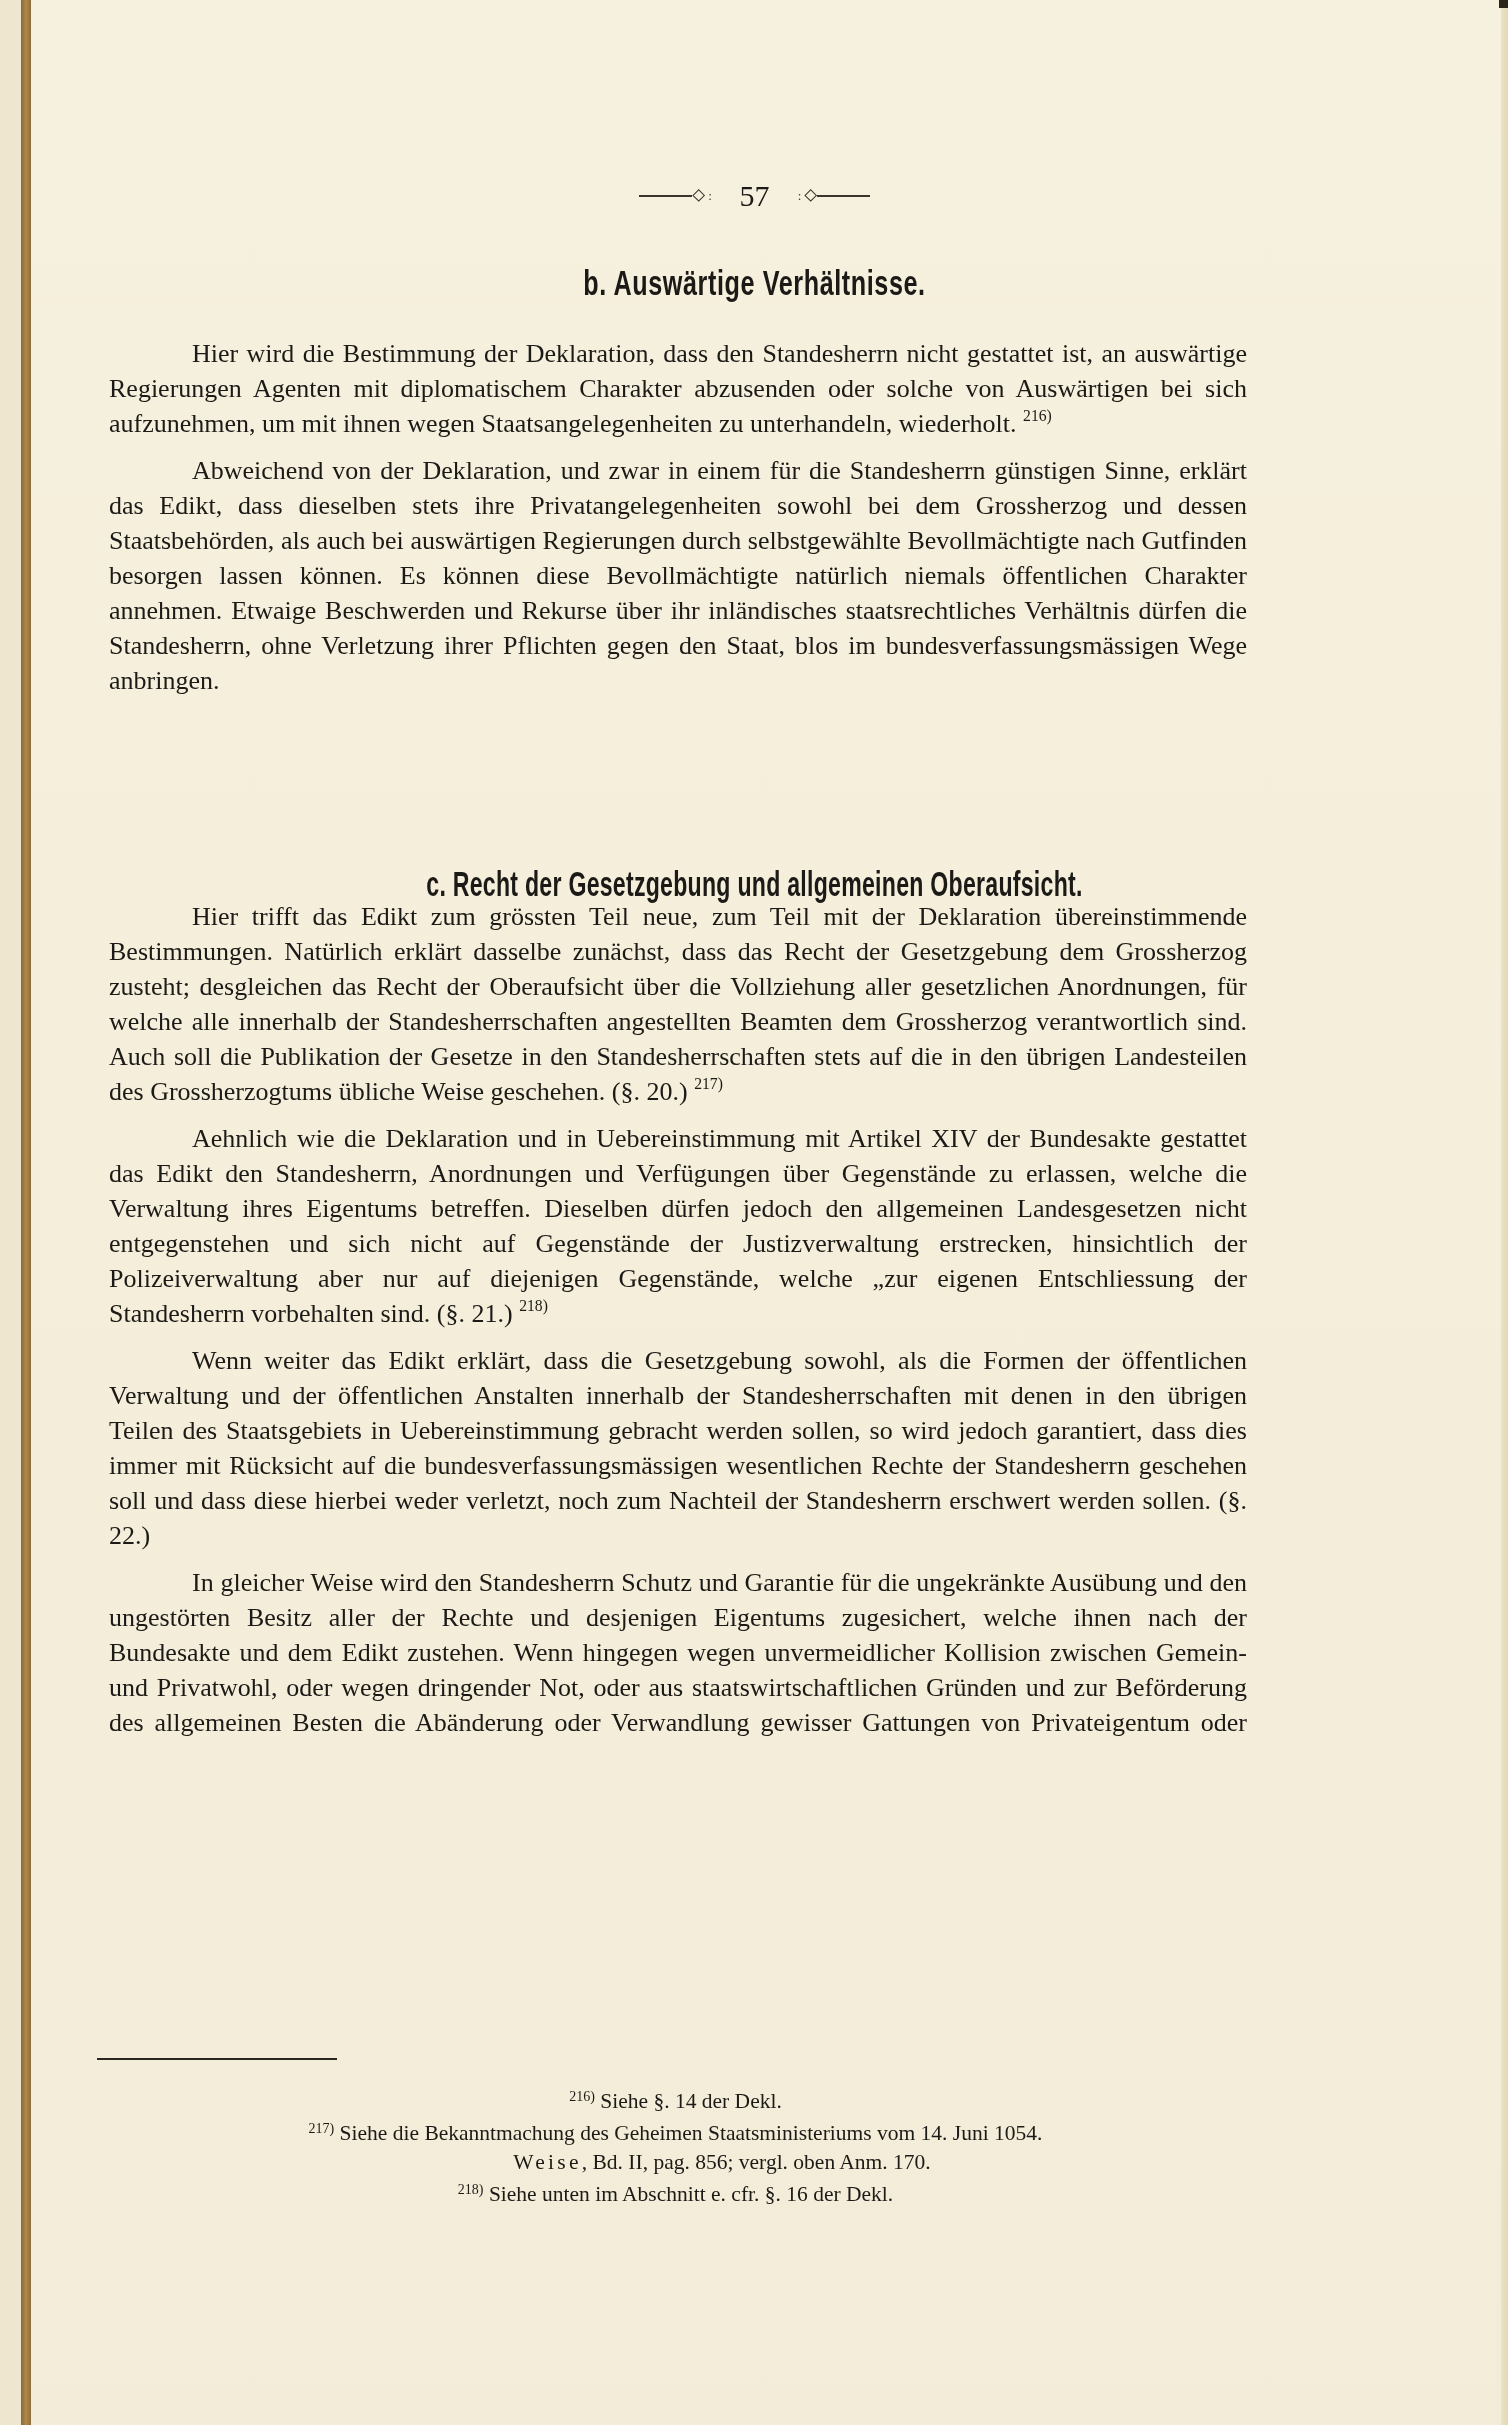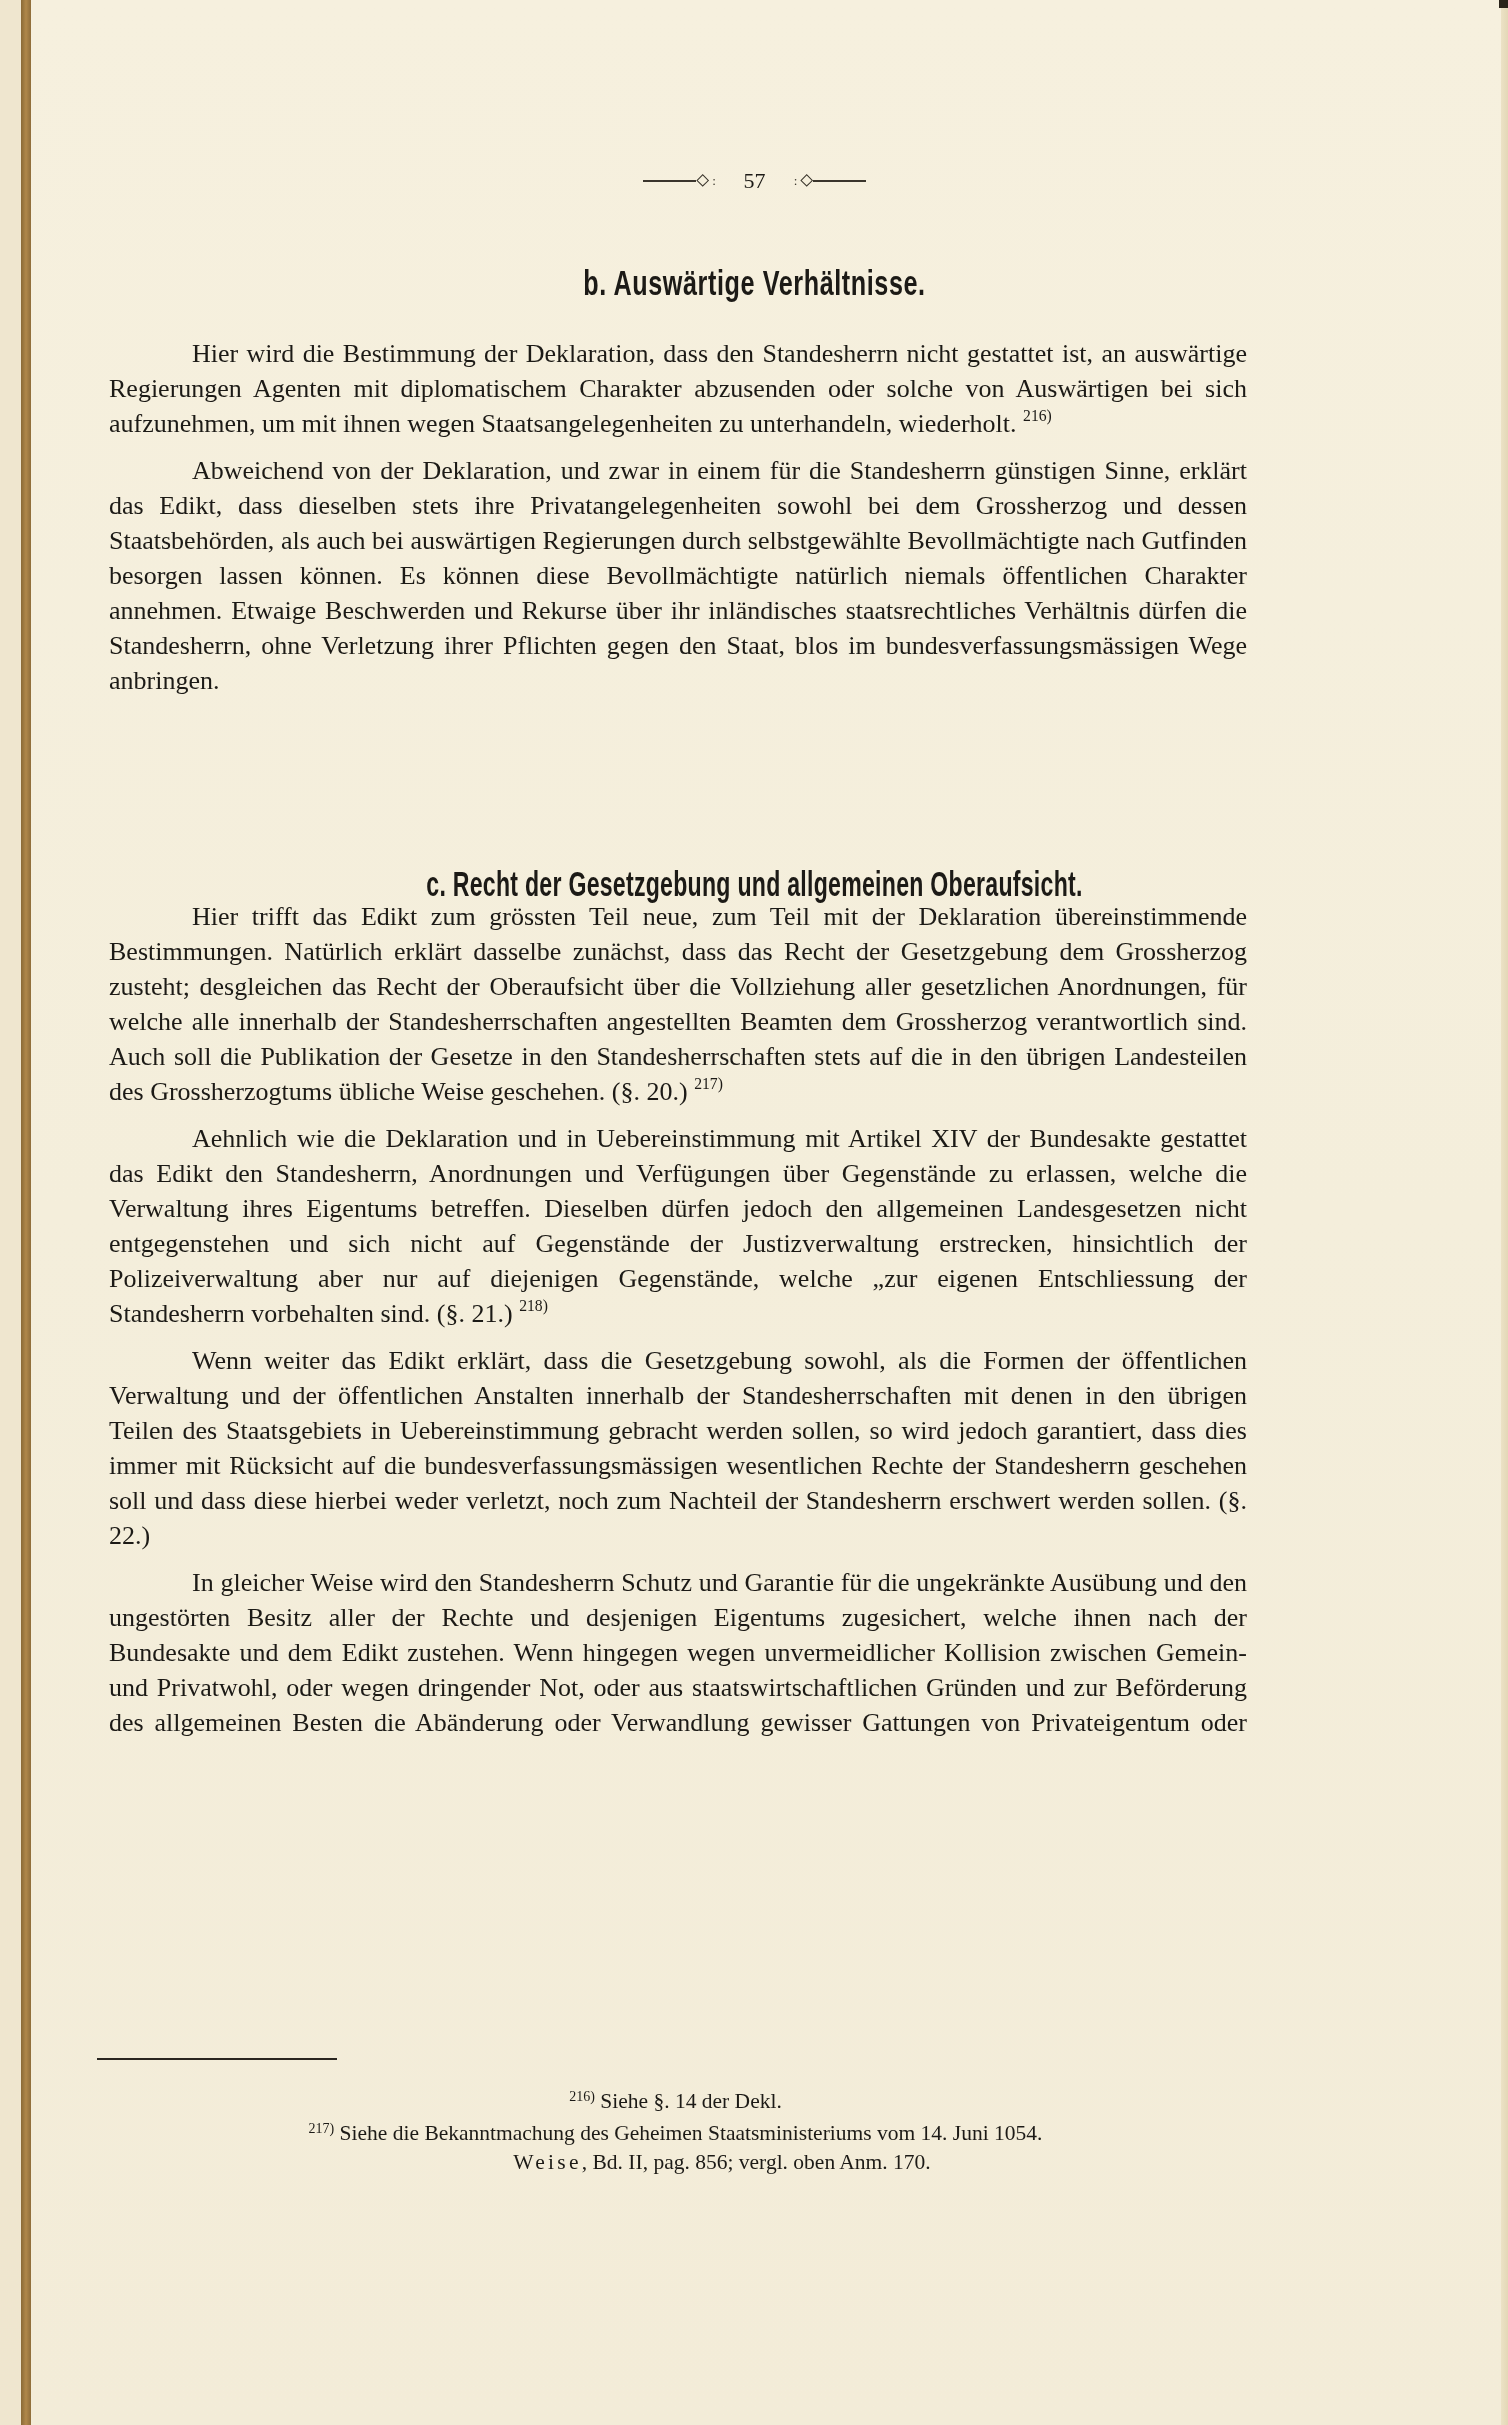--- a/index.html
+++ b/index.html
@@ -33,21 +33,21 @@
   .header {
     position: absolute; top: 170px; left: 0; width: 1509px;
     display: flex; justify-content: center; align-items: center;
   }
   .orn-line { width: 53px; height: 1.7px; background: #3a352c; }
   .orn-diamond {
     width: 7.4px; height: 7.4px; border: 1.7px solid #3a352c; transform: rotate(45deg);
     background: #f5efdc; margin: 0 1.7px;
   }
   .orn-dots { font-size: 13.2px; line-height: 1; margin: 0 3.3px; color: #3a352c; letter-spacing: -0.8px; }
-  .page-number { font-size: 22px; margin: 0 25px; line-height: 1; }
+  .page-number { font-size: 30px; margin: 11px 25px; line-height: 1; }
 
   .section-heading {
     position: absolute; left: 0; width: 1509px; text-align: center;
     font-family: "Liberation Sans Narrow", "Liberation Sans", "DejaVu Sans Condensed", sans-serif;
     font-weight: bold; transform-origin: center;
   }
   .heading-b { top: 263px; font-size: 35px; transform: scaleX(0.72); letter-spacing: 0.8px; }
   .heading-c { top: 864px; font-size: 35px; transform: scaleX(0.66); letter-spacing: 0.4px; }
 
   .body-text {
@@ -115,15 +115,19 @@
       <span class="fn-num">216)</span>
       <span>Siehe §. 14 der Dekl.</span>
     </div>
     <div class="fn-line">
       <span class="fn-num">217)</span>
       <span>Siehe die Bekanntmachung des Geheimen Staatsministeriums vom 14. Juni 1054.</span>
     </div>
     <div class="fn-line fn-indent">
       <span class="spaced">Weise</span><span>, Bd. II, pag. 856; vergl. oben Anm. 170.</span>
     </div>
+    <div class="fn-line">
+      <span class="fn-num">218)</span>
+      <span>Siehe unten im Abschnitt e. cfr. §. 16 der Dekl.</span>
+    </div>
   </div>
 </div>
 
 
 </body></html>

